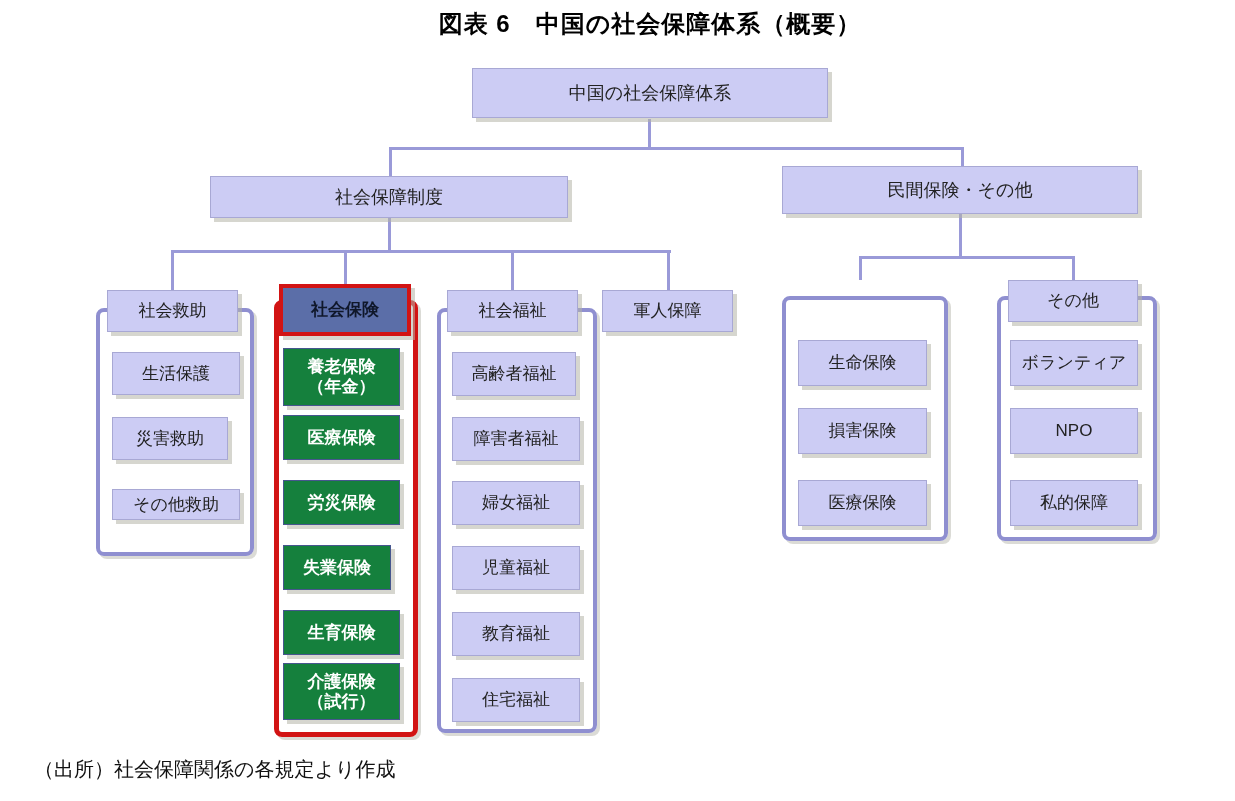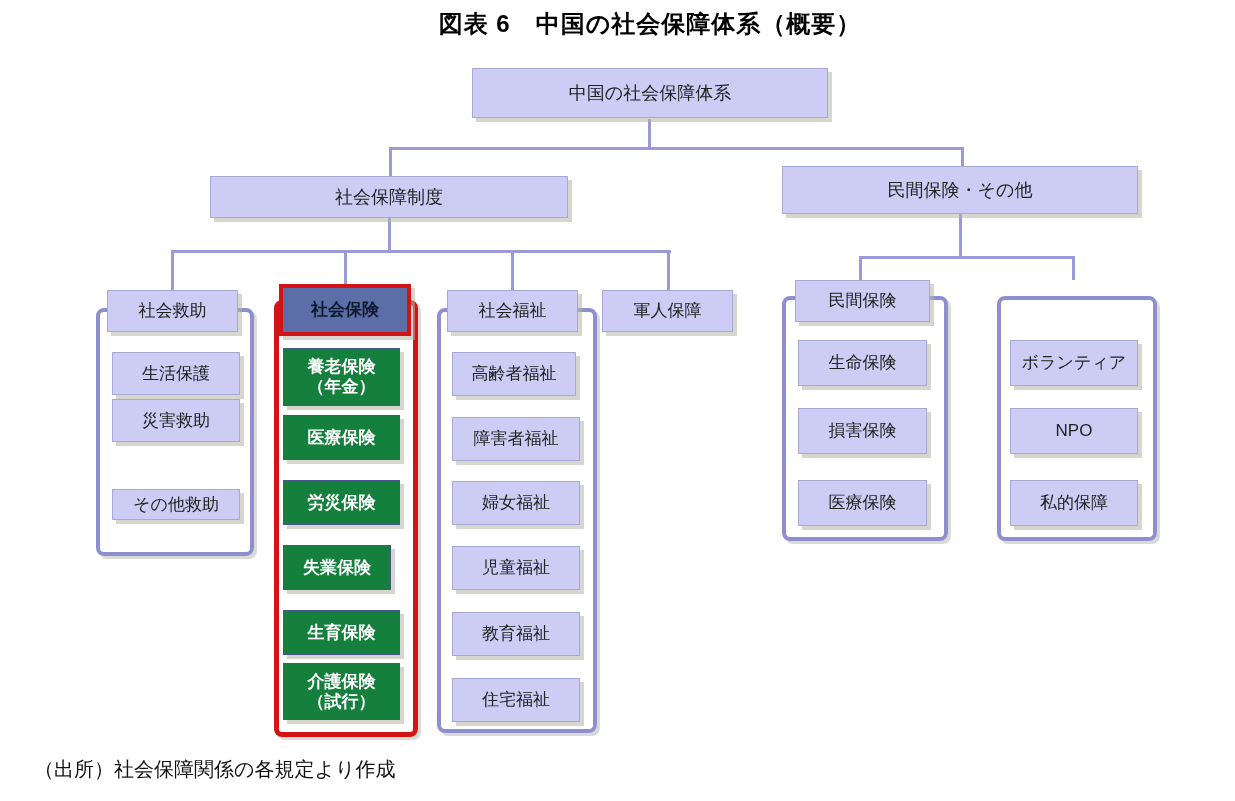--- a/index.html
+++ b/index.html
@@ -59,24 +59,24 @@
 
   <div class="box big" style="left:472px;top:68px;width:356px;height:50px">中国の社会保障体系</div>
 
   <div class="box big" style="left:210px;top:176px;width:358px;height:42px">社会保障制度</div>
   <div class="box big" style="left:782px;top:166px;width:356px;height:48px">民間保険・その他</div>
 
   <div class="box" style="left:107px;top:290px;width:131px;height:42px">社会救助</div>
   <div class="box redborder" style="left:279px;top:284px;width:132px;height:52px">社会保険</div>
   <div class="box" style="left:447px;top:290px;width:131px;height:42px">社会福祉</div>
   <div class="box" style="left:602px;top:290px;width:131px;height:42px">軍人保障</div>
-  <div class="box" style="left:795px;top:280px;width:135px;height:42px">民間保険</div>
+  <div class="box" style="left:1008px;top:280px;width:130px;height:42px">その他</div>
 
   <div class="box" style="left:112px;top:352px;width:128px;height:43px">生活保護</div>
-  <div class="box" style="left:112px;top:399px;width:128px;height:43px">災害救助</div>
+  <div class="box" style="left:112px;top:417px;width:116px;height:43px">災害救助</div>
   <div class="box" style="left:112px;top:489px;width:128px;height:31px">その他救助</div>
 
   <div class="box dark" style="left:283px;top:348px;width:117px;height:58px">養老保険
 （年金）</div>
   <div class="box dark" style="left:283px;top:415px;width:117px;height:45px">医療保険</div>
   <div class="box dark" style="left:283px;top:480px;width:117px;height:45px">労災保険</div>
   <div class="box dark" style="left:283px;top:545px;width:108px;height:45px">失業保険</div>
   <div class="box dark" style="left:283px;top:610px;width:117px;height:45px">生育保険</div>
   <div class="box dark" style="left:283px;top:663px;width:117px;height:57px">介護保険
 （試行）</div>

